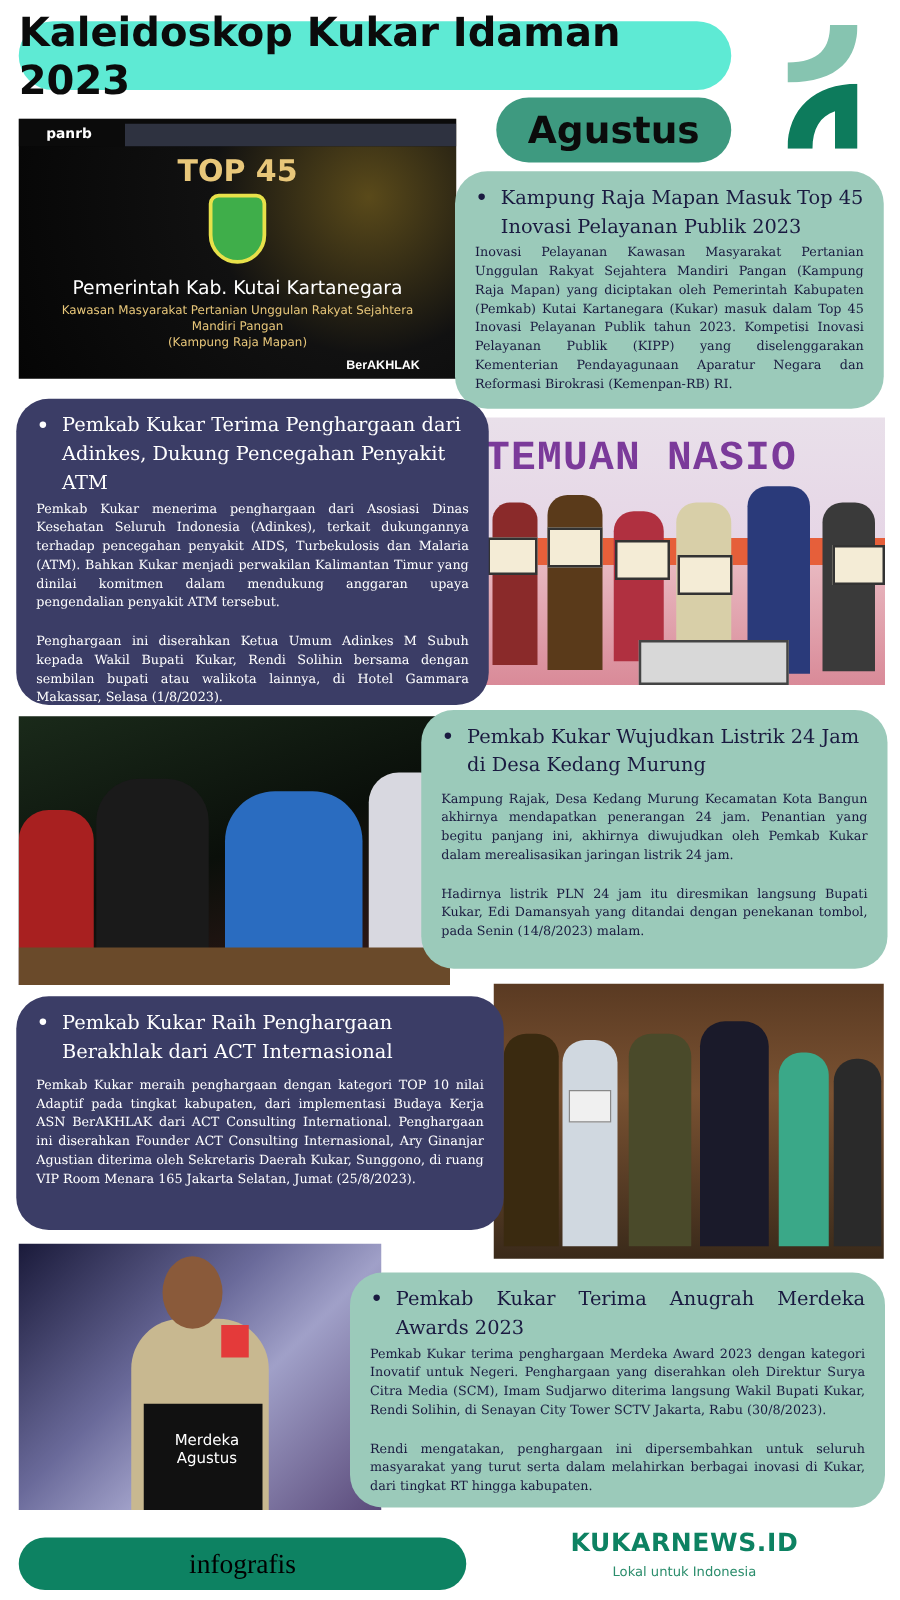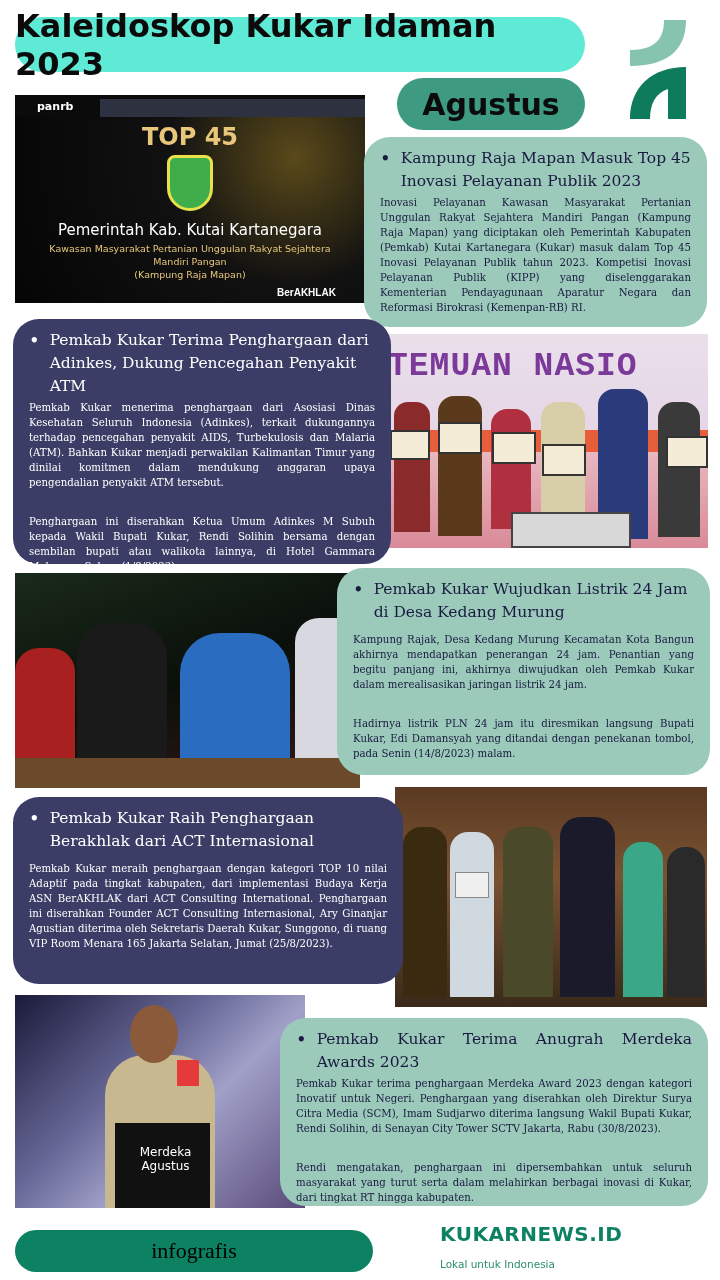--- a/index.html
+++ b/index.html
@@ -10,25 +10,25 @@
 #month{left:397px;top:78px;width:188px;height:52px;font-size:30px;font-weight:bold;background:#3e9a80}
 .logo1{left:630px;top:20px;width:56px;height:46px}
 .logo2{left:630px;top:67px;width:56px;height:52px}
 .photo{overflow:hidden;background:#333}
 .card{border-radius:26px;padding:10px 16px 12px 16px}
 .card.light{background:#9bcaba;color:#1a1a40}
 .card.dark{background:#3b3d66;color:#fff}
 .card h3{font-size:15.5px;line-height:23px;font-weight:normal;display:flex;gap:10px;margin-bottom:2px}
 .card h3 .bullet{font-size:18px}
 .card p{font-size:10.2px;line-height:15px;text-align:justify}
-.card p+p{margin-top:24px}
+.card p+p{margin-top:16px}
 #footer-pill{left:15px;top:1230px;width:358px;height:42px;border-radius:22px;background:#0d8262;color:#000000;font-size:22px;font-family:Liberation Serif, serif;display:flex;align-items:center;justify-content:center}
-#brand{left:440px;top:1222px;width:215px;}
+#brand{left:440px;top:1222px;width:215px;text-align:center}
 #brand .name{font-family:"DejaVu Sans",sans-serif;font-weight:bold;font-size:20px;color:#0d8262;letter-spacing:0.5px}
-#brand .tag{font-family:"DejaVu Sans",sans-serif;font-size:10.5px;color:#2b8d6c;margin-top:12px}
+#brand .tag{font-family:"DejaVu Sans",sans-serif;font-size:10.5px;color:#2b8d6c;margin-top:6px}
 </style>
 </head>
 <body>
 
 <div id="title" class="abs pill">Kaleidoskop Kukar Idaman 2023</div>
 <div id="month" class="abs pill">Agustus</div>
 <svg class="abs logo1" viewBox="0 0 56 46">
     <path d="M34 0 H56 C56 26 42 46 0 46 V30 C26 30 34 18 34 0 Z" fill="#86c4b0"></path>
   </svg>
 <svg class="abs logo2" viewBox="0 0 56 52">

